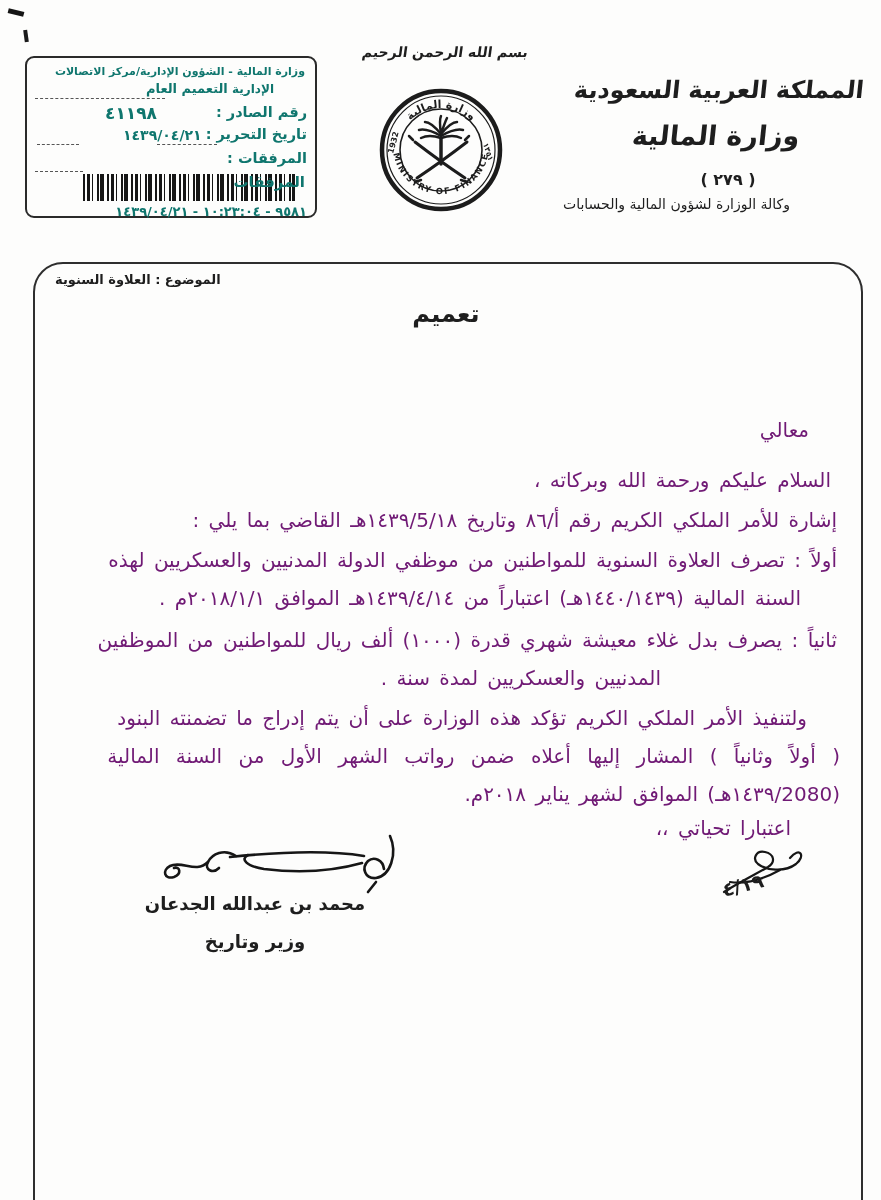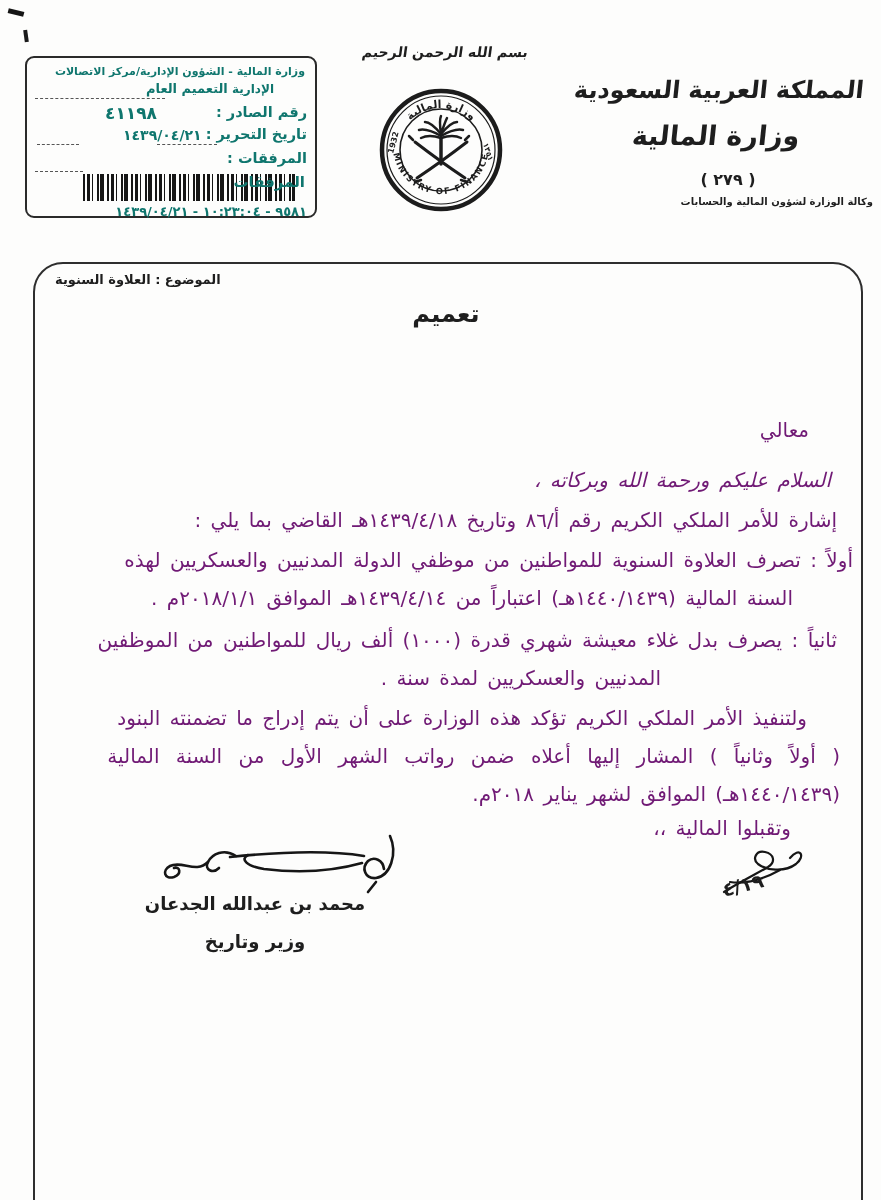--- a/index.html
+++ b/index.html
@@ -48,38 +48,38 @@
   .bismillah{left:355px;top:44px;width:180px;text-align:center;font-size:14px;font-weight:700;
     transform:skewX(-8deg);letter-spacing:-1px;}
   .seal{left:377px;top:86px;}
 
   
   .kingdom{right:12px;top:76px;width:300px;text-align:center;font-size:24px;font-weight:800;
     transform:skewX(-6deg);letter-spacing:-1px;}
   .ministry{right:40px;top:120px;width:250px;text-align:center;font-size:27px;font-weight:800;
     transform:skewX(-6deg);letter-spacing:0px;}
   .dept-number{right:28px;top:170px;width:250px;text-align:center;font-size:16px;font-weight:600;letter-spacing:2px;}
-  .agency{right:8px;top:196px;width:310px;text-align:right;font-size:10px;font-weight:700;}
+  .agency{right:8px;top:196px;width:310px;text-align:left;font-size:14px;font-weight:400;}
 
   
   .frame{
     left:33px;top:262px;width:826px;height:980px;
     border:2.5px solid #2e2e2e;border-radius:30px 30px 4px 4px;
     background:transparent;
   }
   .subject{left:55px;top:272px;font-size:13px;font-weight:600;}
   .title{left:33px;top:300px;width:826px;text-align:center;font-size:24px;font-weight:800;}
 
   
   .bodyline{font-size:20px;color:#701a75;word-spacing:3px;white-space:nowrap;text-align:right;}
   .l-maali{top:418px;right:72px;}
-  .l-greet{top:468px;right:50px;font-style:italic;}
+  .l-greet{top:468px;right:50px;}
   .l-intro{top:508px;right:44px;}
-  .l-i1a{top:548px;right:28px;}
-  .l-i1b{top:586px;right:88px;margin-left:38px;}
+  .l-i1a{top:548px;right:44px;}
+  .l-i1b{top:586px;right:80px;margin-left:38px;}
   .l-i2a{top:628px;right:44px;}
   .l-i2b{top:666px;right:220px;}
   .l-c1{top:706px;right:74px;}
   .l-c2{top:744px;right:41px;word-spacing:10px;}
   .l-c3{top:782px;right:41px;}
   .l-bye{top:816px;right:90px;}
 
   
   .sig-left{left:118px;top:828px;}
   .minister-name{left:95px;top:893px;width:320px;text-align:center;font-size:18px;font-weight:600;}
@@ -149,29 +149,29 @@
 <div class="abs ministry rtl">وزارة المالية</div>
 <div class="abs dept-number rtl">( ٢٧٩ )</div>
 <div class="abs agency rtl">وكالة الوزارة لشؤون المالية والحسابات</div>
 
 <div class="abs frame"></div>
 <div class="abs subject rtl">الموضوع : العلاوة السنوية</div>
 <div class="abs title rtl">تعميم</div>
 
 <div class="abs bodyline rtl l-maali">معالي</div>
 <div class="abs bodyline rtl l-greet">السلام عليكم ورحمة الله وبركاته ،</div>
-<div class="abs bodyline rtl l-intro">إشارة للأمر الملكي الكريم رقم أ/٨٦ وتاريخ ١٤٣٩/٤/١٨هـ القاضي بما يلي :</div>
+<div class="abs bodyline rtl l-intro">إشارة للأمر الملكي الكريم رقم أ/٨٦ وتاريخ ١٤٣٩/5/١٨هـ القاضي بما يلي :</div>
 <div class="abs bodyline rtl l-i1a">أولاً : تصرف العلاوة السنوية للمواطنين من موظفي الدولة المدنيين والعسكريين لهذه</div>
 <div class="abs bodyline rtl l-i1b">السنة المالية (١٤٤٠/١٤٣٩هـ) اعتباراً من ١٤٣٩/٤/١٤هـ الموافق ٢٠١٨/١/١م .</div>
 <div class="abs bodyline rtl l-i2a">ثانياً : يصرف بدل غلاء معيشة شهري قدرة (١٠٠٠) ألف ريال للمواطنين من الموظفين</div>
 <div class="abs bodyline rtl l-i2b">المدنيين والعسكريين لمدة سنة .</div>
 <div class="abs bodyline rtl l-c1">ولتنفيذ الأمر الملكي الكريم تؤكد هذه الوزارة على أن يتم إدراج ما تضمنته البنود</div>
 <div class="abs bodyline rtl l-c2">( أولاً وثانياً ) المشار إليها أعلاه ضمن رواتب الشهر الأول من السنة المالية</div>
-<div class="abs bodyline rtl l-c3">(١٤٤٠/١٤٣٩هـ) الموافق لشهر يناير ٢٠١٨م.</div>
-<div class="abs bodyline rtl l-bye">وتقبلوا المالية ،،</div>
+<div class="abs bodyline rtl l-c3">(2080/١٤٣٩هـ) الموافق لشهر يناير ٢٠١٨م.</div>
+<div class="abs bodyline rtl l-bye">اعتبارا تحياتي ،،</div>
 
 <svg class="abs sig-left" width="300" height="70" viewBox="0 0 300 70">
   <g stroke="#161616" fill="none" stroke-width="2.6" stroke-linecap="round">
     <path d="M272,8 C280,26 272,48 258,50 C247,51 243,40 250,33 C256,28 265,32 266,41"></path>
     <path d="M258,54 L250,64"></path>
     <path d="M246,28 C210,22 160,24 112,29"></path>
     <path d="M244,35 C212,44 178,45 146,41 C128,38 122,31 130,27"></path>
     <path d="M118,28 C106,20 94,26 90,34 C86,42 95,46 101,40"></path>
     <path d="M90,34 C78,46 64,32 52,38 C44,42 46,52 56,49 C64,46 62,38 56,40"></path>
   </g>

